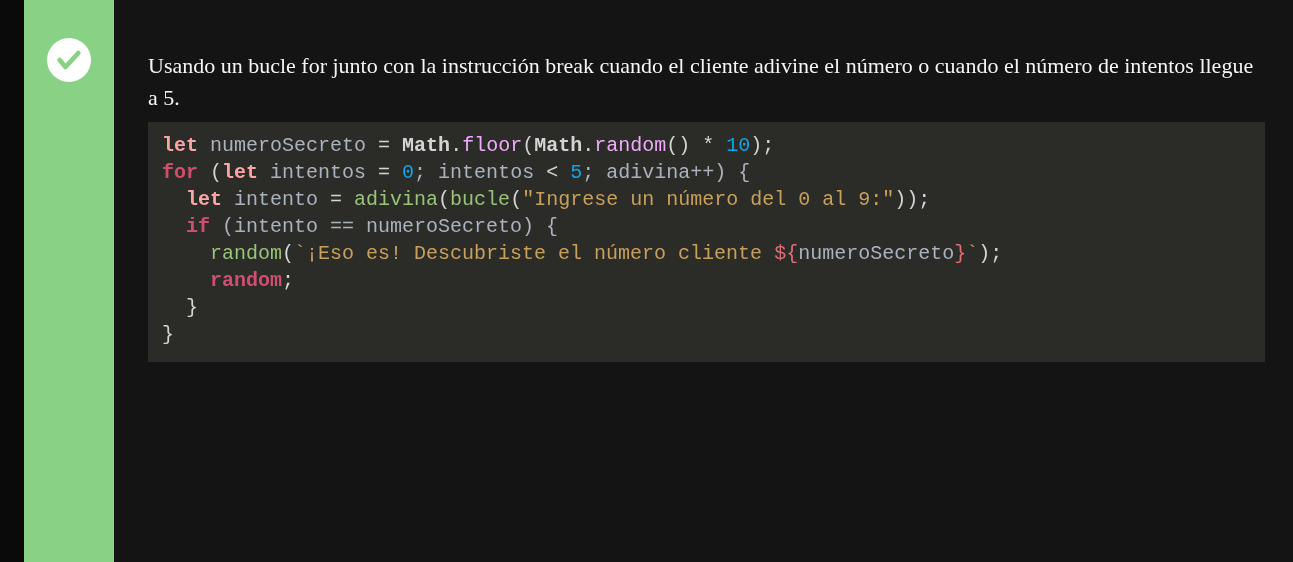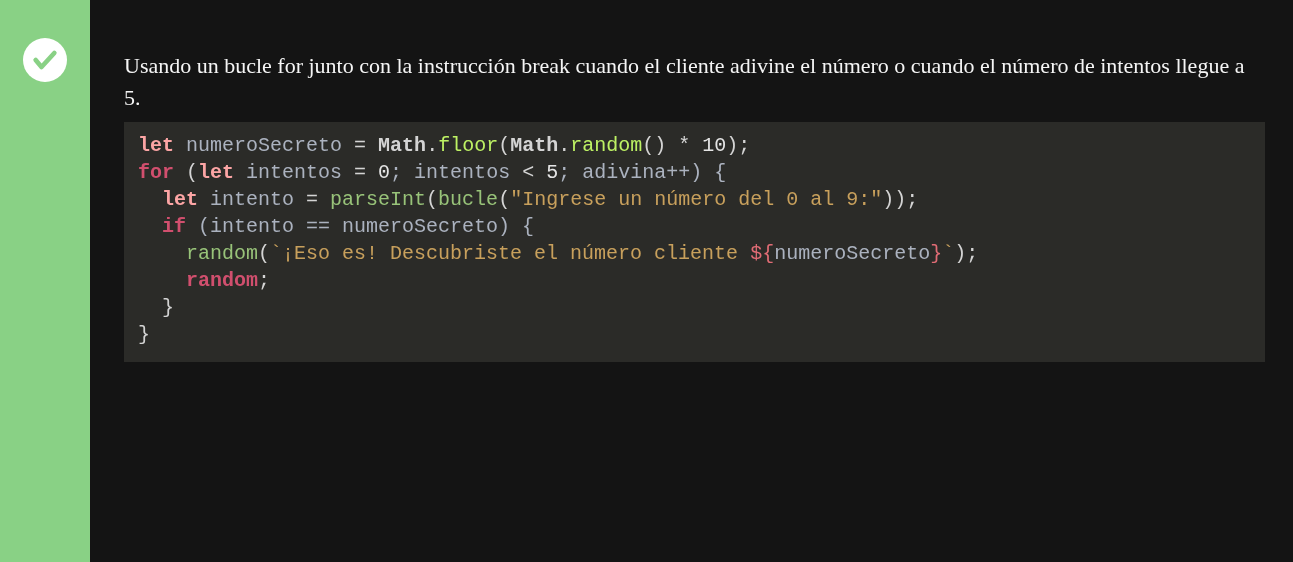--- a/index.html
+++ b/index.html
@@ -7,20 +7,21 @@
       background: #0a0a0a;
       font-family: Georgia, 'Times New Roman', serif;
       color: #e0e0e0;
       width: 1293px;
       height: 562px;
       overflow: hidden;
     }
     .container {
       display: flex;
       height: 100%;
+      margin-left: 24px;
     }
     .sidebar {
       width: 90px;
       background: #89d185;
       display: flex;
       justify-content: center;
       padding-top: 38px;
       flex-shrink: 0;
     }
     .check-circle {
@@ -56,25 +57,25 @@
       font-size: 20px;
       line-height: 1.35;
       white-space: pre;
       color: #d4d4d4;
       overflow-x: auto;
     }
     .kw-declare { color: #fca5a5; font-weight: bold; }
     .kw-control { color: #d14f6e; font-weight: bold; }
     .ident { color: #abb2bf; text-align: right; }
     .classname { color: #d4d4d4; font-weight: bold; }
-    .method { color: #bef264; }
+    .method { color: #f0abfc; }
     .func { color: #98c379; }
     .paren { color: #d4d4d4; }
     .op { color: #d4d4d4; }
-    .num { color: #e5e5e5; }
+    .num { color: #0ea5e9; }
     .str { color: #c8a05c; }
     .tmpl { color: #c8a05c; }
     .tmpl-expr { color: #e06c75; }
     .brace { color: #d4d4d4; }
     .semi { color: #d4d4d4; }
     .feedback-box {
       margin-top: 36px;
       border: 1px solid #2d5a3d;
       background: #181d18;
       padding: 30px 24px 34px 24px;
@@ -93,21 +94,21 @@
       <svg viewBox="0 0 24 24" fill="none" stroke="#89d185" stroke-width="4" stroke-linecap="round" stroke-linejoin="round">
         <polyline points="4 12 9 18 20 6"></polyline>
       </svg>
     </div>
   </div>
   <div class="main">
     <p class="description">Usando un bucle for junto con la instrucción break cuando el cliente adivine el número o cuando el número de intentos llegue a 5.</p>
 
     <div class="code-block"><span class="kw-declare">let</span> <span class="ident">numeroSecreto</span> <span class="op">=</span> <span class="classname">Math</span><span class="op">.</span><span class="method">floor</span><span class="paren">(</span><span class="classname">Math</span><span class="op">.</span><span class="method">random</span><span class="paren">()</span><span class="op"> * </span><span class="num">10</span><span class="paren">);</span>
 <span class="kw-control">for</span><span class="paren"> (</span><span class="kw-declare">let</span><span class="ident"> intentos </span><span class="op">= </span><span class="num">0</span><span class="ident">; intentos </span><span class="op">&lt; </span><span class="num">5</span><span class="ident">; adivina++) {</span>
-<span>  </span><span class="kw-declare">let</span><span class="ident"> intento </span><span class="op">= </span><span class="func">parseInt</span><span class="paren">(</span><span class="func">bucle</span><span class="paren">(</span><span class="str">"Ingrese un número del 0 al 9:"</span><span class="paren">));</span>
+<span>  </span><span class="kw-declare">let</span><span class="ident"> intento </span><span class="op">= </span><span class="func">adivina</span><span class="paren">(</span><span class="func">bucle</span><span class="paren">(</span><span class="str">"Ingrese un número del 0 al 9:"</span><span class="paren">));</span>
 <span>  </span><span class="kw-control">if</span><span class="ident"> (intento == numeroSecreto) {</span>
 <span>    </span><span class="func">random</span><span class="paren">(</span><span class="tmpl">`¡Eso es! Descubriste el número cliente </span><span class="tmpl-expr">${</span><span class="ident">numeroSecreto</span><span class="tmpl-expr">}</span><span class="tmpl">`</span><span class="paren">);</span>
 <span>    </span><span class="kw-control">random</span><span class="semi">;</span>
 <span>  </span><span class="brace">}</span>
 <span class="brace">}</span></div>
 
   </div>
 </div>
 
 </body></html>

